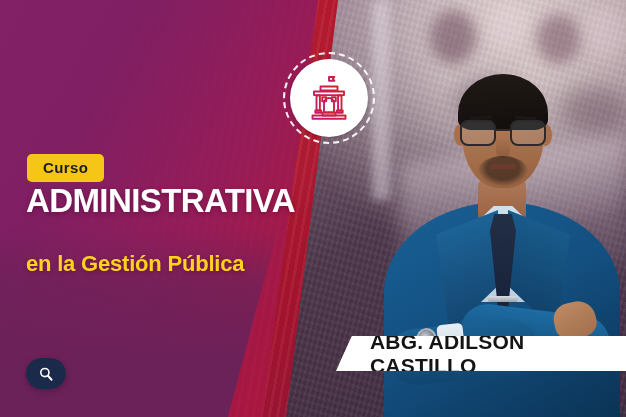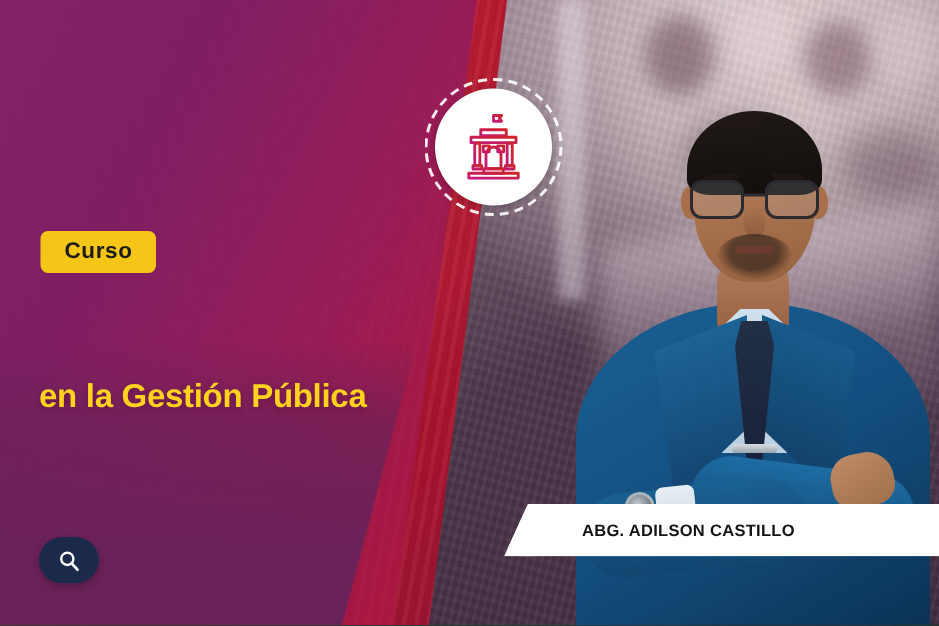--- a/index.html
+++ b/index.html
@@ -248,22 +248,22 @@
     clip-path:polygon(16px 0, 100% 0, 100% 100%, 0 100%);
     border-radius:0 0 0 0;
     display:flex; align-items:center;
     box-shadow:0 2px 7px rgba(0,0,0,.22);
   }
   .speaker::before {
     content:""; position:absolute; left:0; top:0; width:20px; height:100%;
     background:#fff; border-radius:14px 0 0 14px;
   }
   .speaker .name {
-    position:relative; margin-left:52px;
-    color:#141414; font-size:11px; font-weight:bold; letter-spacing:.2px;
+    position:relative; margin-left:34px;
+    color:#141414; font-size:21px; font-weight:bold; letter-spacing:.2px;
   }
 </style>
 </head>
 <body>
 
 <div class="banner">
 
   <div class="photo-bg"></div>
   <div class="photo-noise"></div>
   <div class="doorframe"></div>
@@ -344,20 +344,21 @@
         <path d="M28.8 25.2h4v4h-4z"></path>
 
         <path d="M9.5 43.5h33v3.2h-33z"></path>
       </g>
     </svg>
   </div>
 
   <div class="curso-badge">Curso</div>
 
   <div class="headline">
+    <div class="l2">ADMINISTRATIVA</div>
   </div>
   <div class="subhead">en la Gestión Pública</div>
 
   <div class="url-pill">
     <span class="btn">
       <svg viewBox="0 0 20 20">
         <circle cx="8.6" cy="8.2" r="5.1" fill="none" stroke="#ffffff" stroke-width="2"></circle>
         <path d="M12.4 12.2L17 17.2" stroke="#ffffff" stroke-width="2.4" stroke-linecap="round"></path>
       </svg>
     </span>

